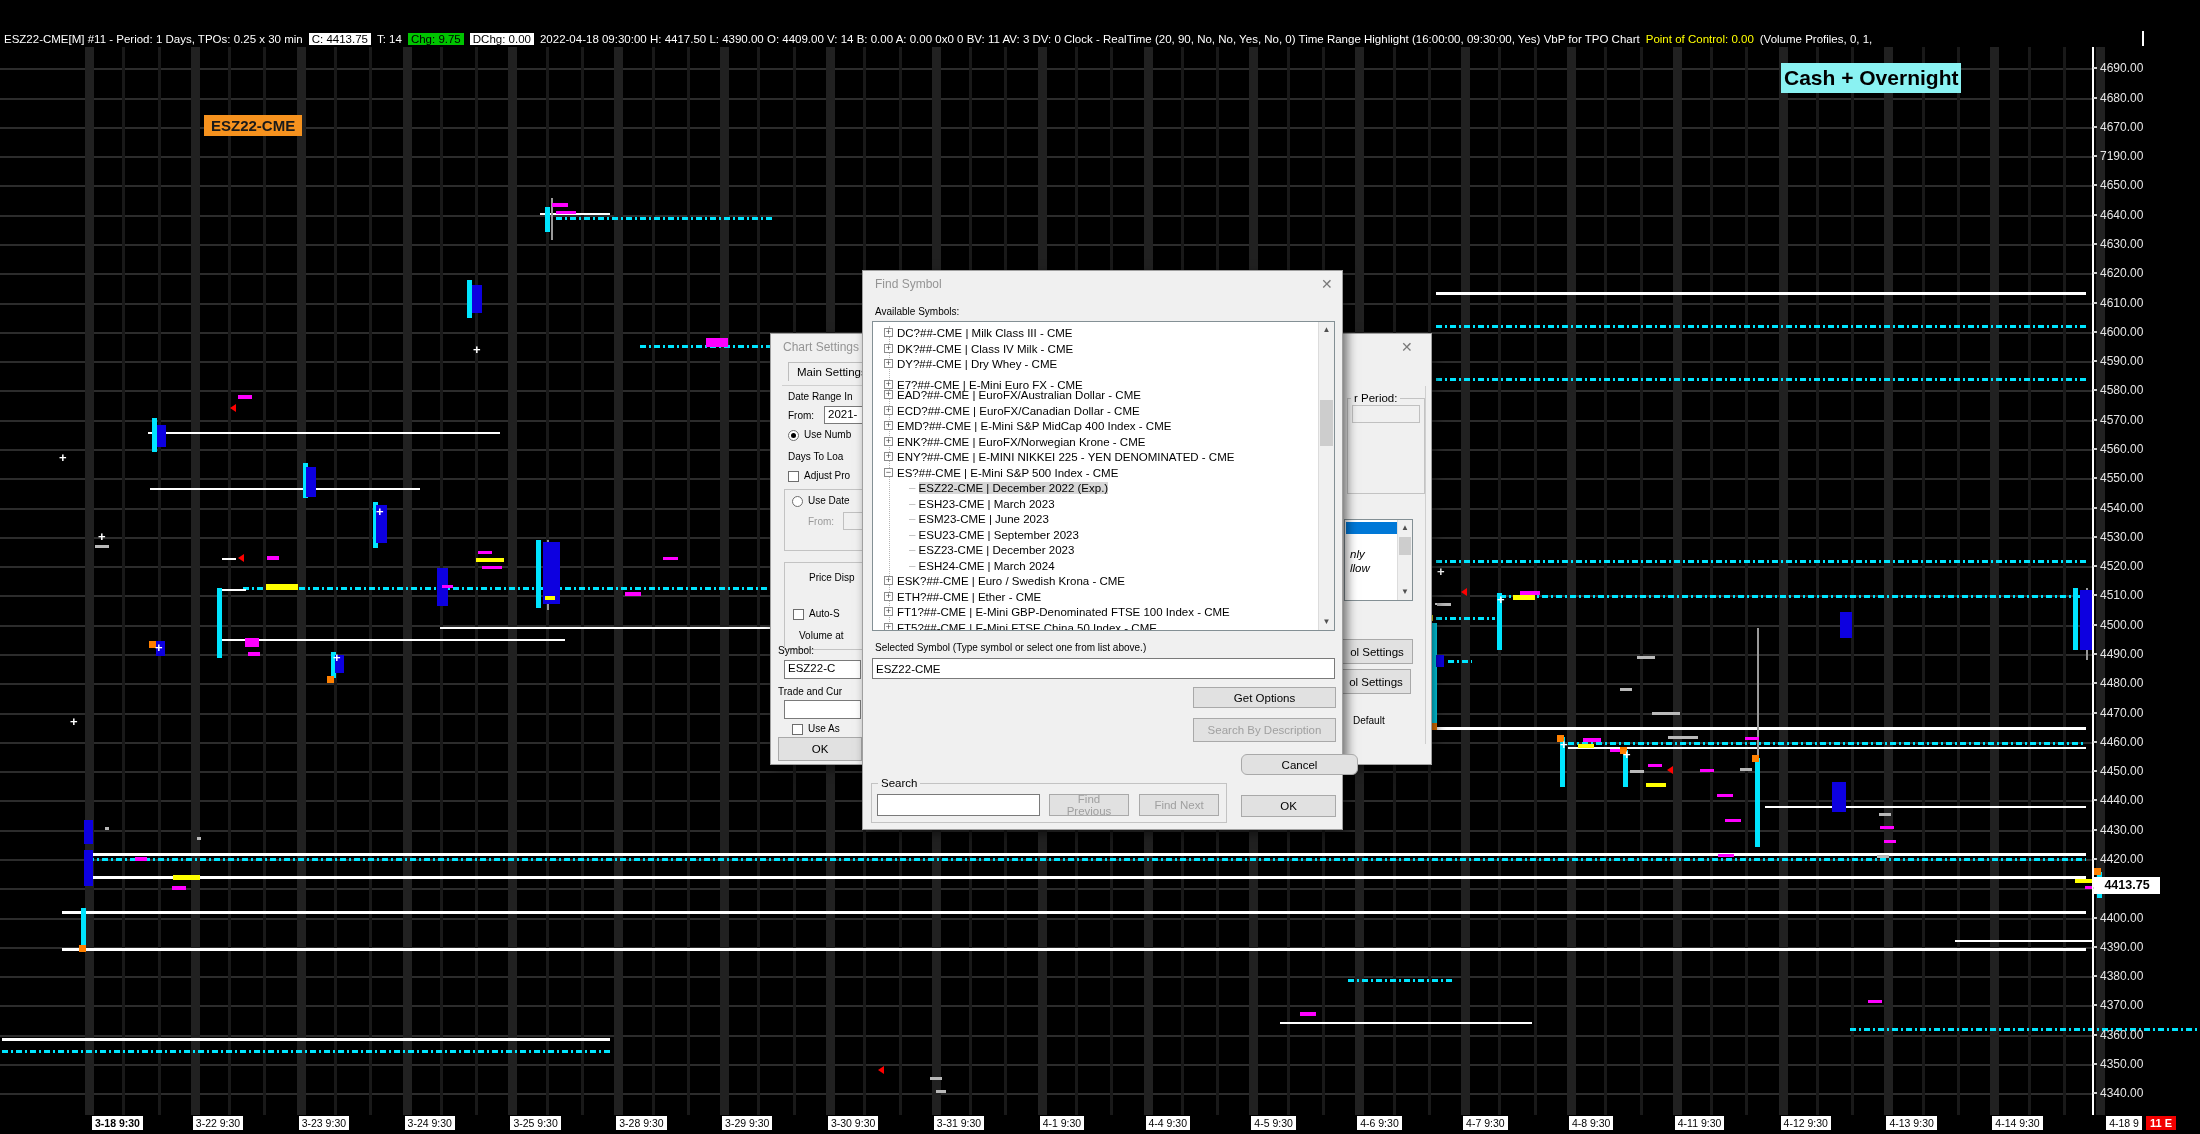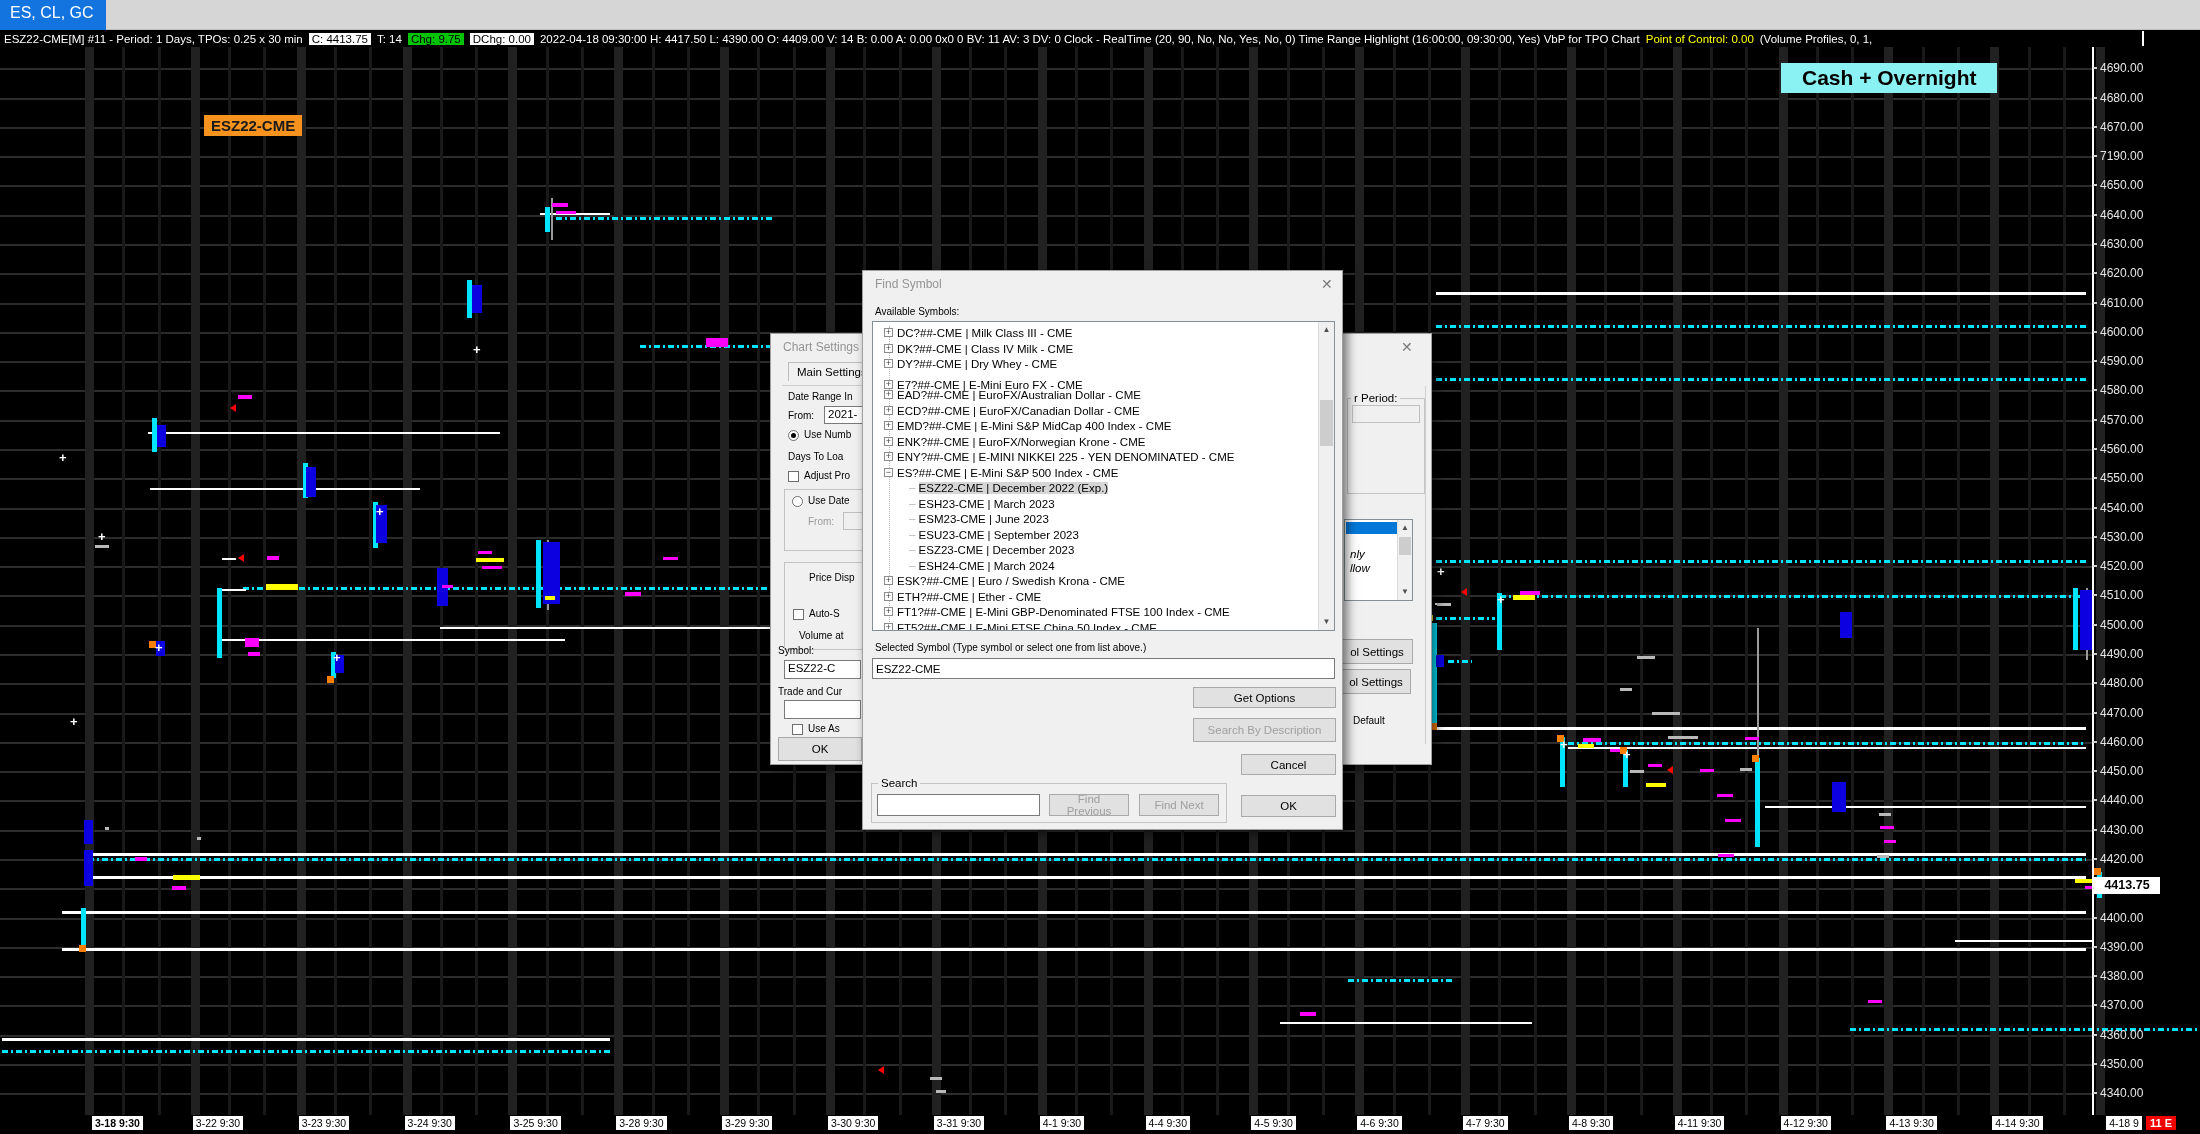--- a/index.html
+++ b/index.html
@@ -26,21 +26,21 @@
   .cdash{position:absolute;height:3px;background:repeating-linear-gradient(to right,#00e5ff 0 6px,transparent 6px 9px,#00e5ff 9px 11px,transparent 11px 14px);}
   .wline{position:absolute;background:#fff;}
   .cvbar{position:absolute;width:5px;background:#00e5ff;}
   .gvbar{position:absolute;width:2px;background:#9a9a9a;}
   .mark{position:absolute;}
   .cross{position:absolute;color:#fff;font-size:13px;font-weight:bold;line-height:8px;}
   .redm{position:absolute;width:0;height:0;border-top:4px solid transparent;border-bottom:4px solid transparent;border-right:6px solid #f00;}
   #symbol-flag{position:absolute;left:204px;top:68px;background:#f6921e;color:#1a1a1a;font-size:15px;font-weight:bold;
                padding:2px 7px;}
   #session-flag{position:absolute;left:1781px;top:16px;background:#8af2f2;color:#000;font-size:21px;font-weight:bold;
-                padding:3px 21px;}
+                padding:3px 3px;}
   
   #price-axis-line{position:absolute;left:2092px;top:0;width:2px;height:1068px;background:#fff;}
   .plabel{position:absolute;left:2100px;color:#e6e6e6;font-size:12px;}
   .ptick{position:absolute;left:2093px;width:4px;height:2px;background:#cfcfcf;}
   #last-price-box{position:absolute;left:2094px;top:830px;width:66px;height:17px;background:#fff;color:#000;
                   font-size:12.5px;font-weight:600;text-align:center;line-height:16px;}
   
   #time-axis{position:absolute;left:0;top:1115px;width:2200px;height:19px;background:#000;}
   .tlabel{position:absolute;top:1px;background:#fff;color:#000;font-size:10.5px;padding:1px 3px;white-space:nowrap;}
   #time-alert{position:absolute;top:1px;left:2146px;background:#f20000;color:#fff;font-size:11px;font-weight:bold;
@@ -78,23 +78,20 @@
   
   #cs-listbox{position:absolute;left:573px;top:185px;width:69px;height:82px;background:#fff;border:1px solid #849095;overflow:hidden;}
   #cs-listbox .selrow{position:absolute;left:1px;top:2px;width:51px;height:12px;background:#0078d7;}
   #cs-listbox .item{position:absolute;font-size:11.5px;font-style:italic;color:#000;}
 </style>
 </head>
 <body>
 
 <div id="screen">
 
-  <div id="topbar">
-    <div id="wintab">ES, CL, GC</div>
-  </div>
 
   <div id="statusbar">
       <span class="seg plain">ESZ22-CME[M]  #11 - Period: 1 Days, TPOs: 0.25 x 30 min</span>
       <span class="seg white">C: 4413.75</span>
       <span class="seg plain">T: 14</span>
       <span class="seg green">Chg: 9.75</span>
       <span class="seg white">DChg: 0.00</span>
       <span class="seg plain">2022-04-18 09:30:00 H: 4417.50 L: 4390.00 O: 4409.00 V: 14 B: 0.00 A: 0.00 0x0 0 BV: 11 AV: 3 DV: 0 Clock - RealTime  (20, 90, No, No, Yes, No, 0)  Time Range Highlight  (16:00:00, 09:30:00, Yes)  VbP for TPO Chart</span>
       <span class="seg yellow">Point of Control: 0.00</span>
       <span class="seg plain">(Volume Profiles, 0, 1,</span>
@@ -538,21 +535,21 @@
       <div class="arr" style="top:0;">▲</div>
       <div class="thumb" style="top:78px;height:46px;"></div>
       <div class="arr" style="bottom:0;">▼</div>
     </div>
 
     <div class="lbl" style="left:12px;top:371px;">Selected Symbol (Type symbol or select one from list above.)</div>
     <input class="tbox" style="left: 9px; top: 387px; width: 463px; height: 21px;" value="ESZ22-CME">
 
     <button class="btn" style="left:330px;top:416px;width:143px;height:21px;">Get Options</button>
     <button class="btn disabled" style="left:330px;top:447px;width:143px;height:24px;">Search By Description</button>
-    <button class="btn" style="left:378px;top:483px;width:95px;height:21px;">Cancel</button>
+    <button class="btn" style="left:378px;top:483px;width:117px;height:21px;border-radius:6px;">Cancel</button>
 
     <div class="groupbox" style="left:8px;top:512px;width:356px;height:40px;"></div>
     <div class="group-label" style="left:15px;top:506px;">Search</div>
     <input class="tbox" style="left: 14px; top: 523px; width: 163px; height: 22px;">
     <button class="btn disabled" style="left:186px;top:523px;width:80px;height:22px;">Find Previous</button>
     <button class="btn disabled" style="left:276px;top:523px;width:80px;height:22px;">Find Next</button>
     <button class="btn" style="left:378px;top:524px;width:95px;height:22px;">OK</button>
   </div>
 
 </div>

